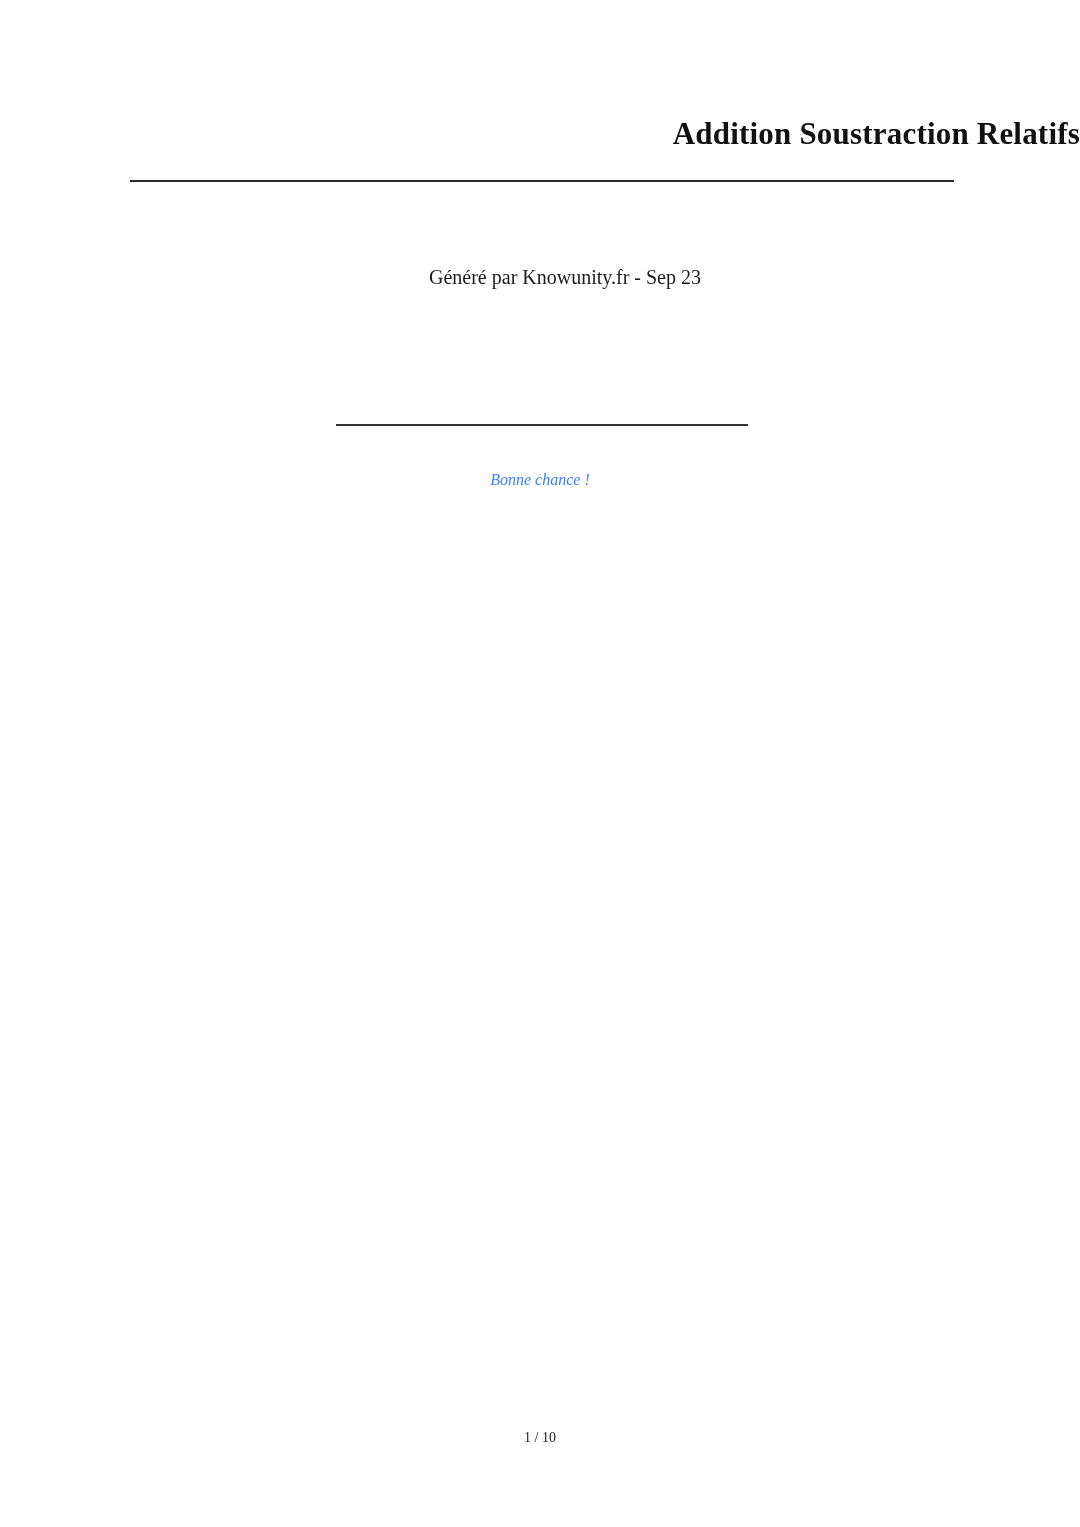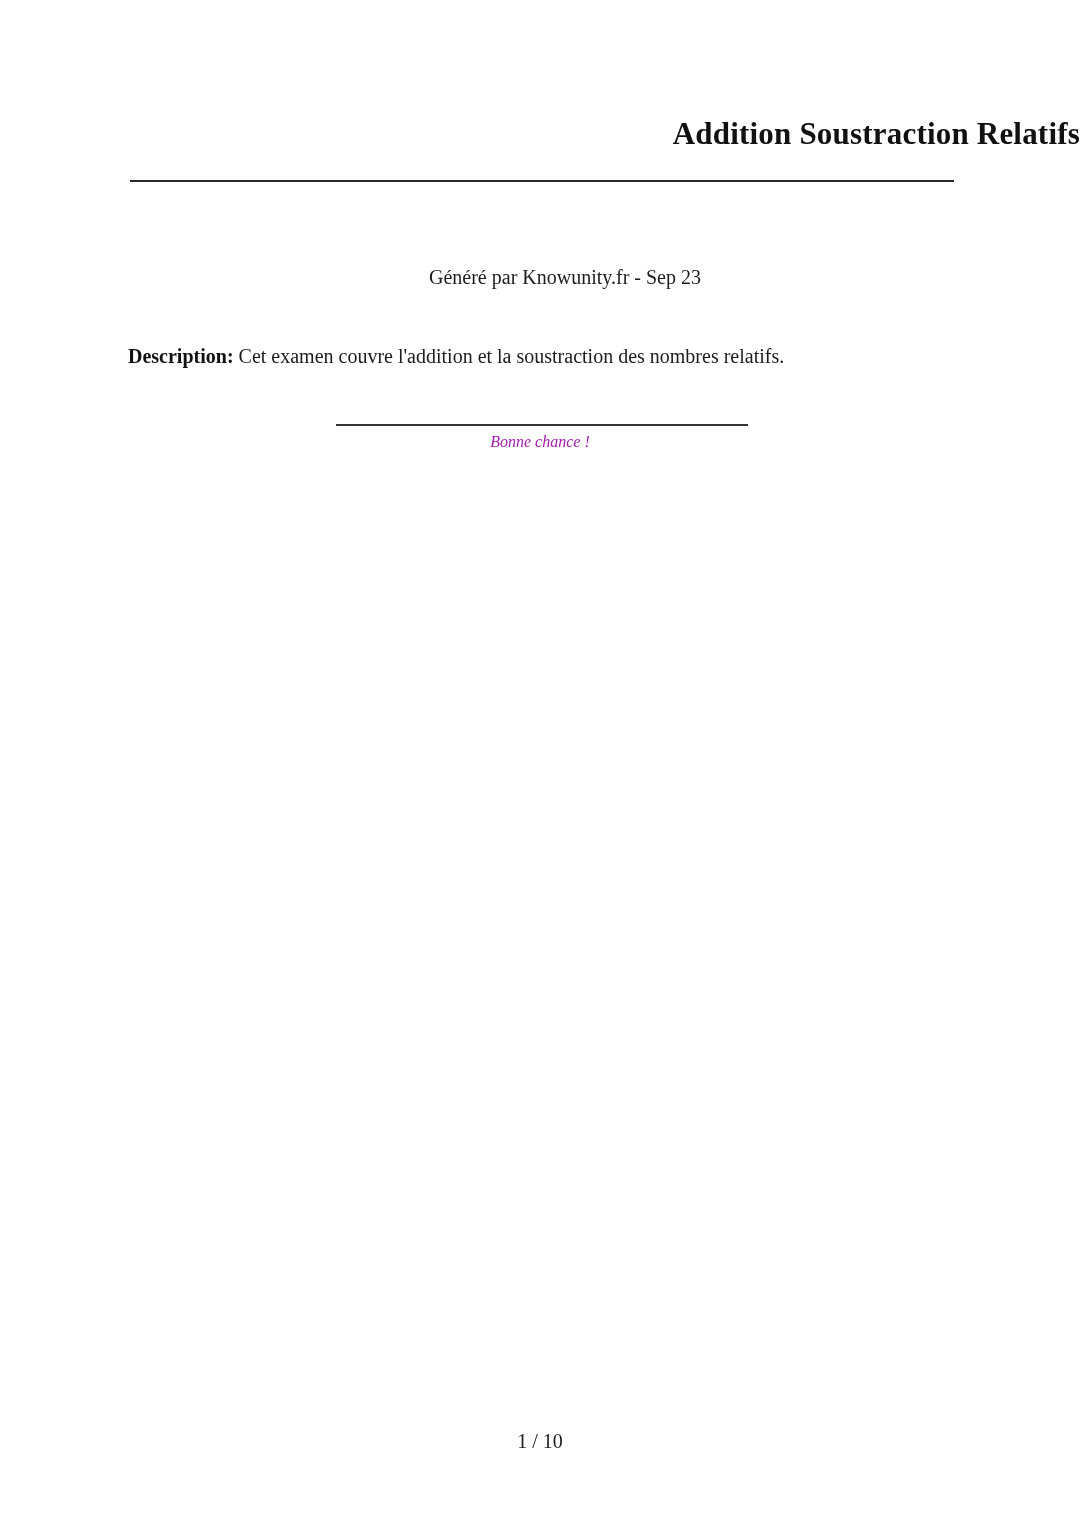--- a/index.html
+++ b/index.html
@@ -64,55 +64,51 @@
   .center-rule {
     position: absolute;
     top: 424px;
     left: 336px;
     width: 412px;
     height: 0;
     border-top: 2px solid #333333;
   }
   .good-luck {
     position: absolute;
-    top: 433px;
+    top: 471px;
     left: 0;
     width: 100%;
     margin: 0;
     text-align: center;
     font-style: italic;
     font-size: 16px;
-    color: #a21caf;
+    color: #3b82f6;
   }
   .page-number {
     position: absolute;
     top: 1430px;
     left: 0;
     width: 100%;
     margin: 0;
     text-align: center;
-    font-size: 20px;
+    font-size: 14px;
     color: #1c1c1c;
   }
 </style>
 </head>
 <body>
 
 <div class="page">
 
   <h1 class="title">Addition Soustraction Relatifs</h1>
 
   <hr class="title-rule">
 
   <p class="generated">Généré par Knowunity.fr - Sep 23</p>
 
-  <p class="description">
-    <span class="desc-label">Description:</span>
-    <span>Cet examen couvre l'addition et la soustraction des nombres relatifs.</span>
-  </p>
 
   <div class="center-rule"></div>
 
   <p class="good-luck">Bonne chance !</p>
 
   <p class="page-number">1 / 10</p>
 
 </div>
 
 </body></html>

